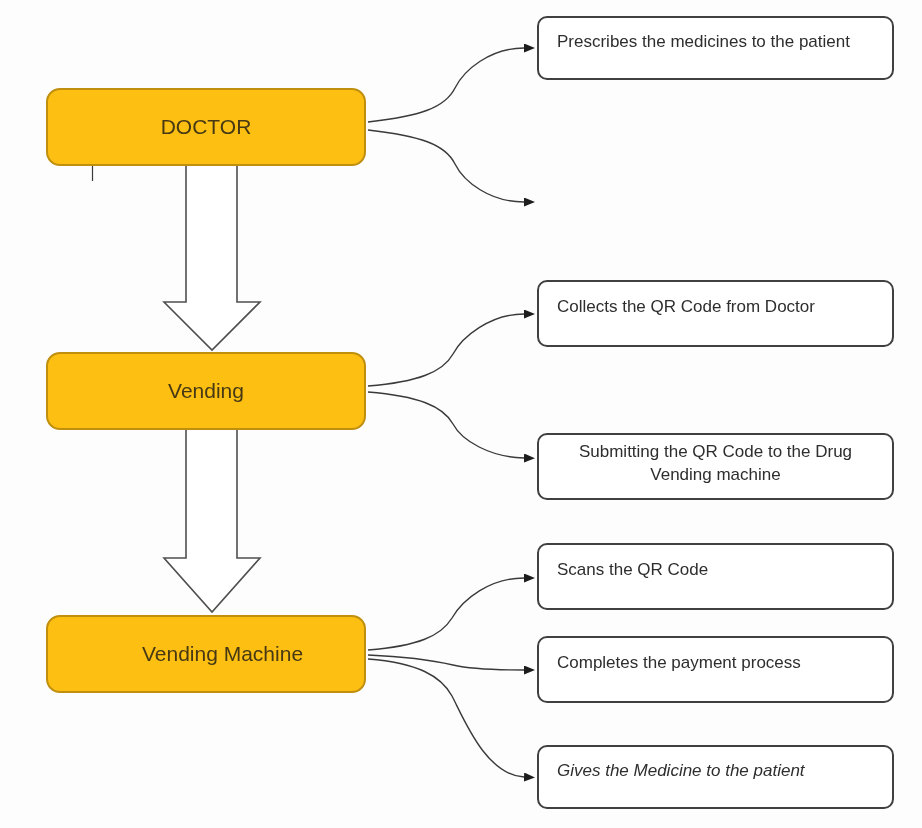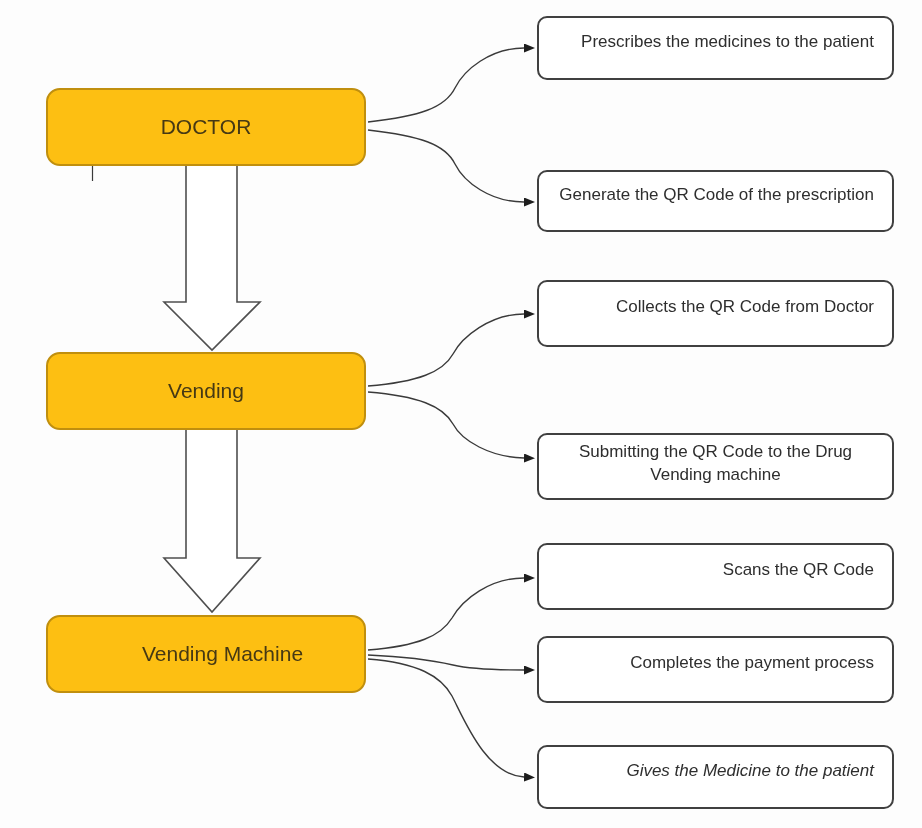--- a/index.html
+++ b/index.html
@@ -54,21 +54,21 @@
   
   .task {
     position: absolute;
     left: 537px;
     width: 357px;
     background: #ffffff;
     border: 2px solid var(--task-border);
     border-radius: 10px;
     display: flex;
     align-items: center;
-    justify-content: flex-end;
+    justify-content: flex-start;
     padding: 0 18px 14px 18px;
     font-size: 17px;
     line-height: 23px;
     color: var(--task-text);
     text-align: center;
   }
   #task-1 { top: 16px;  height: 64px; }
   #task-2 { top: 170px; height: 62px; }
   #task-3 { top: 280px; height: 67px; }
   #task-4 { top: 433px; height: 67px; padding-bottom: 8px; }
@@ -126,23 +126,20 @@
   <div class="node" id="node-patient">
     <span>Vending</span>
   </div>
   <div class="node" id="node-vending-machine">
     <span>Vending Machine</span>
   </div>
 
   <div class="task" id="task-1">
     <span>Prescribes the medicines to the patient</span>
   </div>
-  <div class="task" id="task-2">
-    <span>Generate the QR Code of the prescription</span>
-  </div>
   <div class="task" id="task-3">
     <span>Collects the QR Code from Doctor</span>
   </div>
   <div class="task" id="task-4">
     <span>Submitting the QR Code to the Drug Vending machine</span>
   </div>
   <div class="task" id="task-5">
     <span>Scans the QR Code</span>
   </div>
   <div class="task" id="task-6">

